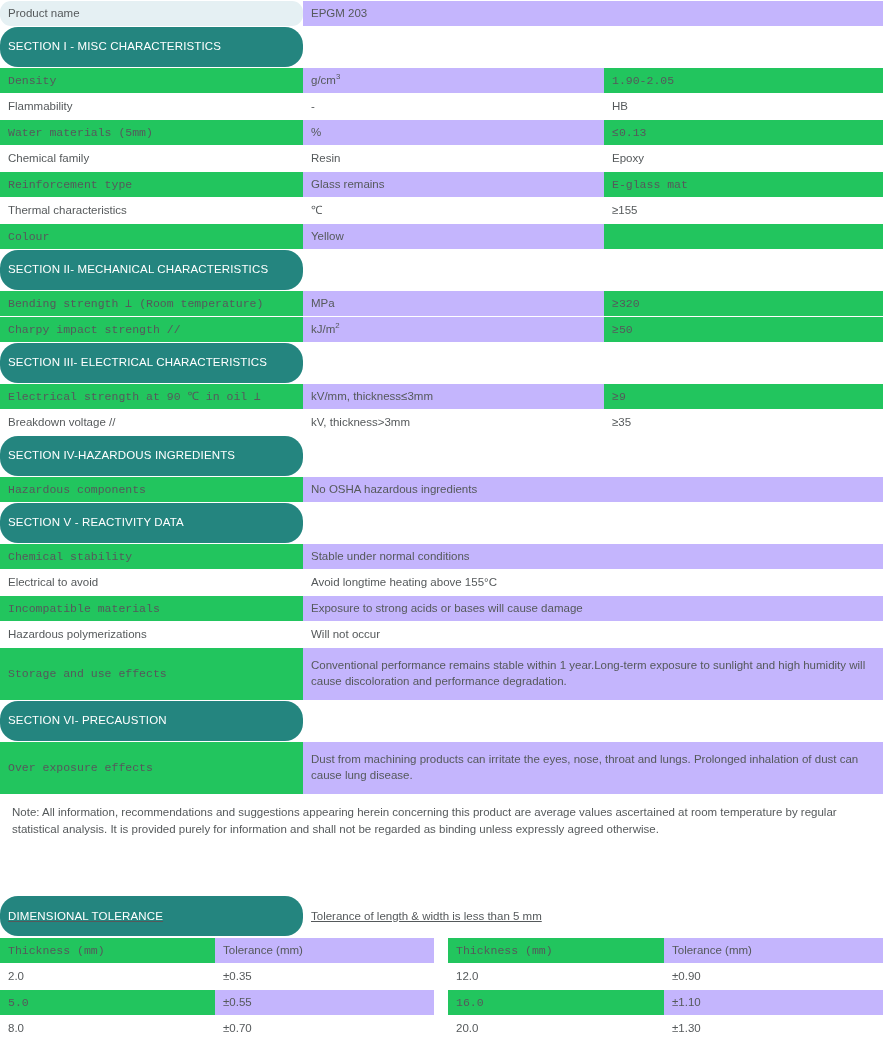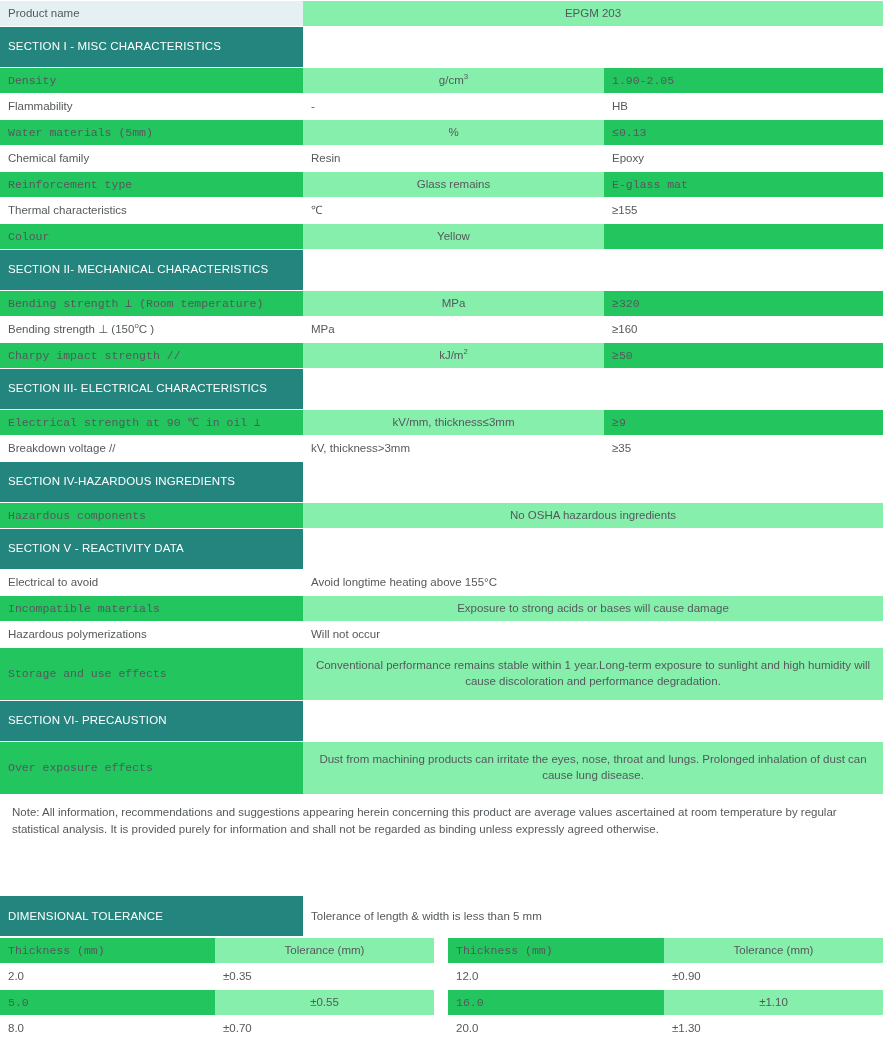--- a/index.html
+++ b/index.html
@@ -33,33 +33,34 @@
     vertical-align: middle;
     line-height: 1.35;
   }
 
   col.c1 { width: 303px; }
   col.c2 { width: 301px; }
   col.c3 { width: 279px; }
 
   
   .t-dark   { background: #24857f; color: #ffffff; }
-  .t-mid    { background: #86efac; color: #55595b; text-align: center; }
+  .t-mid    { background: #c4b5fd; color: #55595b; }
   .t-light  { background: #22c55e; color: #55595b; font-family: Liberation Mono, monospace; }
-  .t-pale   { background: #e5f0f3; color: #55595b; }
+  .t-pale   { background: #e5f0f3; color: #55595b; border-radius: 11px; }
   .t-white  { background: #ffffff; color: #55595b; }
   .t-none   { background: #ffffff; }
 
   tr.datarow td { height: 25px; }
   tr.sectionrow td { height: 40px; }
   tr.tallrow td { height: 44px; padding-top: 4px; padding-bottom: 4px; }
 
   td.sect {
     font-size: 11.5px;
     letter-spacing: .15px;
+    border-radius: 18px;
   }
 
   sup { font-size: 0.68em; vertical-align: super; line-height: 0; }
 
   
   .note {
     font-size: 11.5px;
     line-height: 1.5;
     color: #55595b;
     padding: 9px 4px 0 12px;
@@ -67,20 +68,21 @@
   }
 
   
   .dim-wrap { margin-top: 57px; }
 
   table.dimhead {
     width: 883px;
     border-collapse: collapse;
     table-layout: fixed;
     font-size: 11.5px;
+    text-decoration: underline;
   }
   table.dimhead td { vertical-align: middle; height: 40px; padding: 0 8px; }
   col.dh1 { width: 303px; }
   col.dh2 { width: 580px; }
 
   .tolgrid {
     display: flex;
     gap: 14px;
     margin-top: 1px;
     width: 883px;
@@ -161,25 +163,20 @@
       <tr class="sectionrow">
         <td class="t-dark sect">SECTION II- MECHANICAL CHARACTERISTICS</td>
         <td class="t-none" colspan="2"></td>
       </tr>
       <tr class="datarow">
         <td class="t-light">Bending strength ⊥ (Room temperature)</td>
         <td class="t-mid">MPa</td>
         <td class="t-light">≥320</td>
       </tr>
       <tr class="datarow">
-        <td class="t-white">Bending strength ⊥ (150<sup>o</sup>C )</td>
-        <td class="t-white">MPa</td>
-        <td class="t-white">≥160</td>
-      </tr>
-      <tr class="datarow">
         <td class="t-light">Charpy impact strength //</td>
         <td class="t-mid">kJ/m<sup>2</sup></td>
         <td class="t-light">≥50</td>
       </tr>
 
       <tr class="sectionrow">
         <td class="t-dark sect">SECTION III- ELECTRICAL CHARACTERISTICS</td>
         <td class="t-none" colspan="2"></td>
       </tr>
       <tr class="datarow">
@@ -198,20 +195,24 @@
         <td class="t-none" colspan="2"></td>
       </tr>
       <tr class="datarow">
         <td class="t-light">Hazardous components</td>
         <td class="t-mid" colspan="2">No OSHA hazardous ingredients</td>
       </tr>
 
       <tr class="sectionrow">
         <td class="t-dark sect">SECTION V - REACTIVITY DATA</td>
         <td class="t-none" colspan="2"></td>
+      </tr>
+      <tr class="datarow">
+        <td class="t-light">Chemical stability</td>
+        <td class="t-mid" colspan="2">Stable under normal conditions</td>
       </tr>
       <tr class="datarow">
         <td class="t-white">Electrical to avoid</td>
         <td class="t-white" colspan="2">Avoid longtime heating above 155°C</td>
       </tr>
       <tr class="datarow">
         <td class="t-light">Incompatible materials</td>
         <td class="t-mid" colspan="2">Exposure to strong acids or bases will cause damage</td>
       </tr>
       <tr class="datarow">

